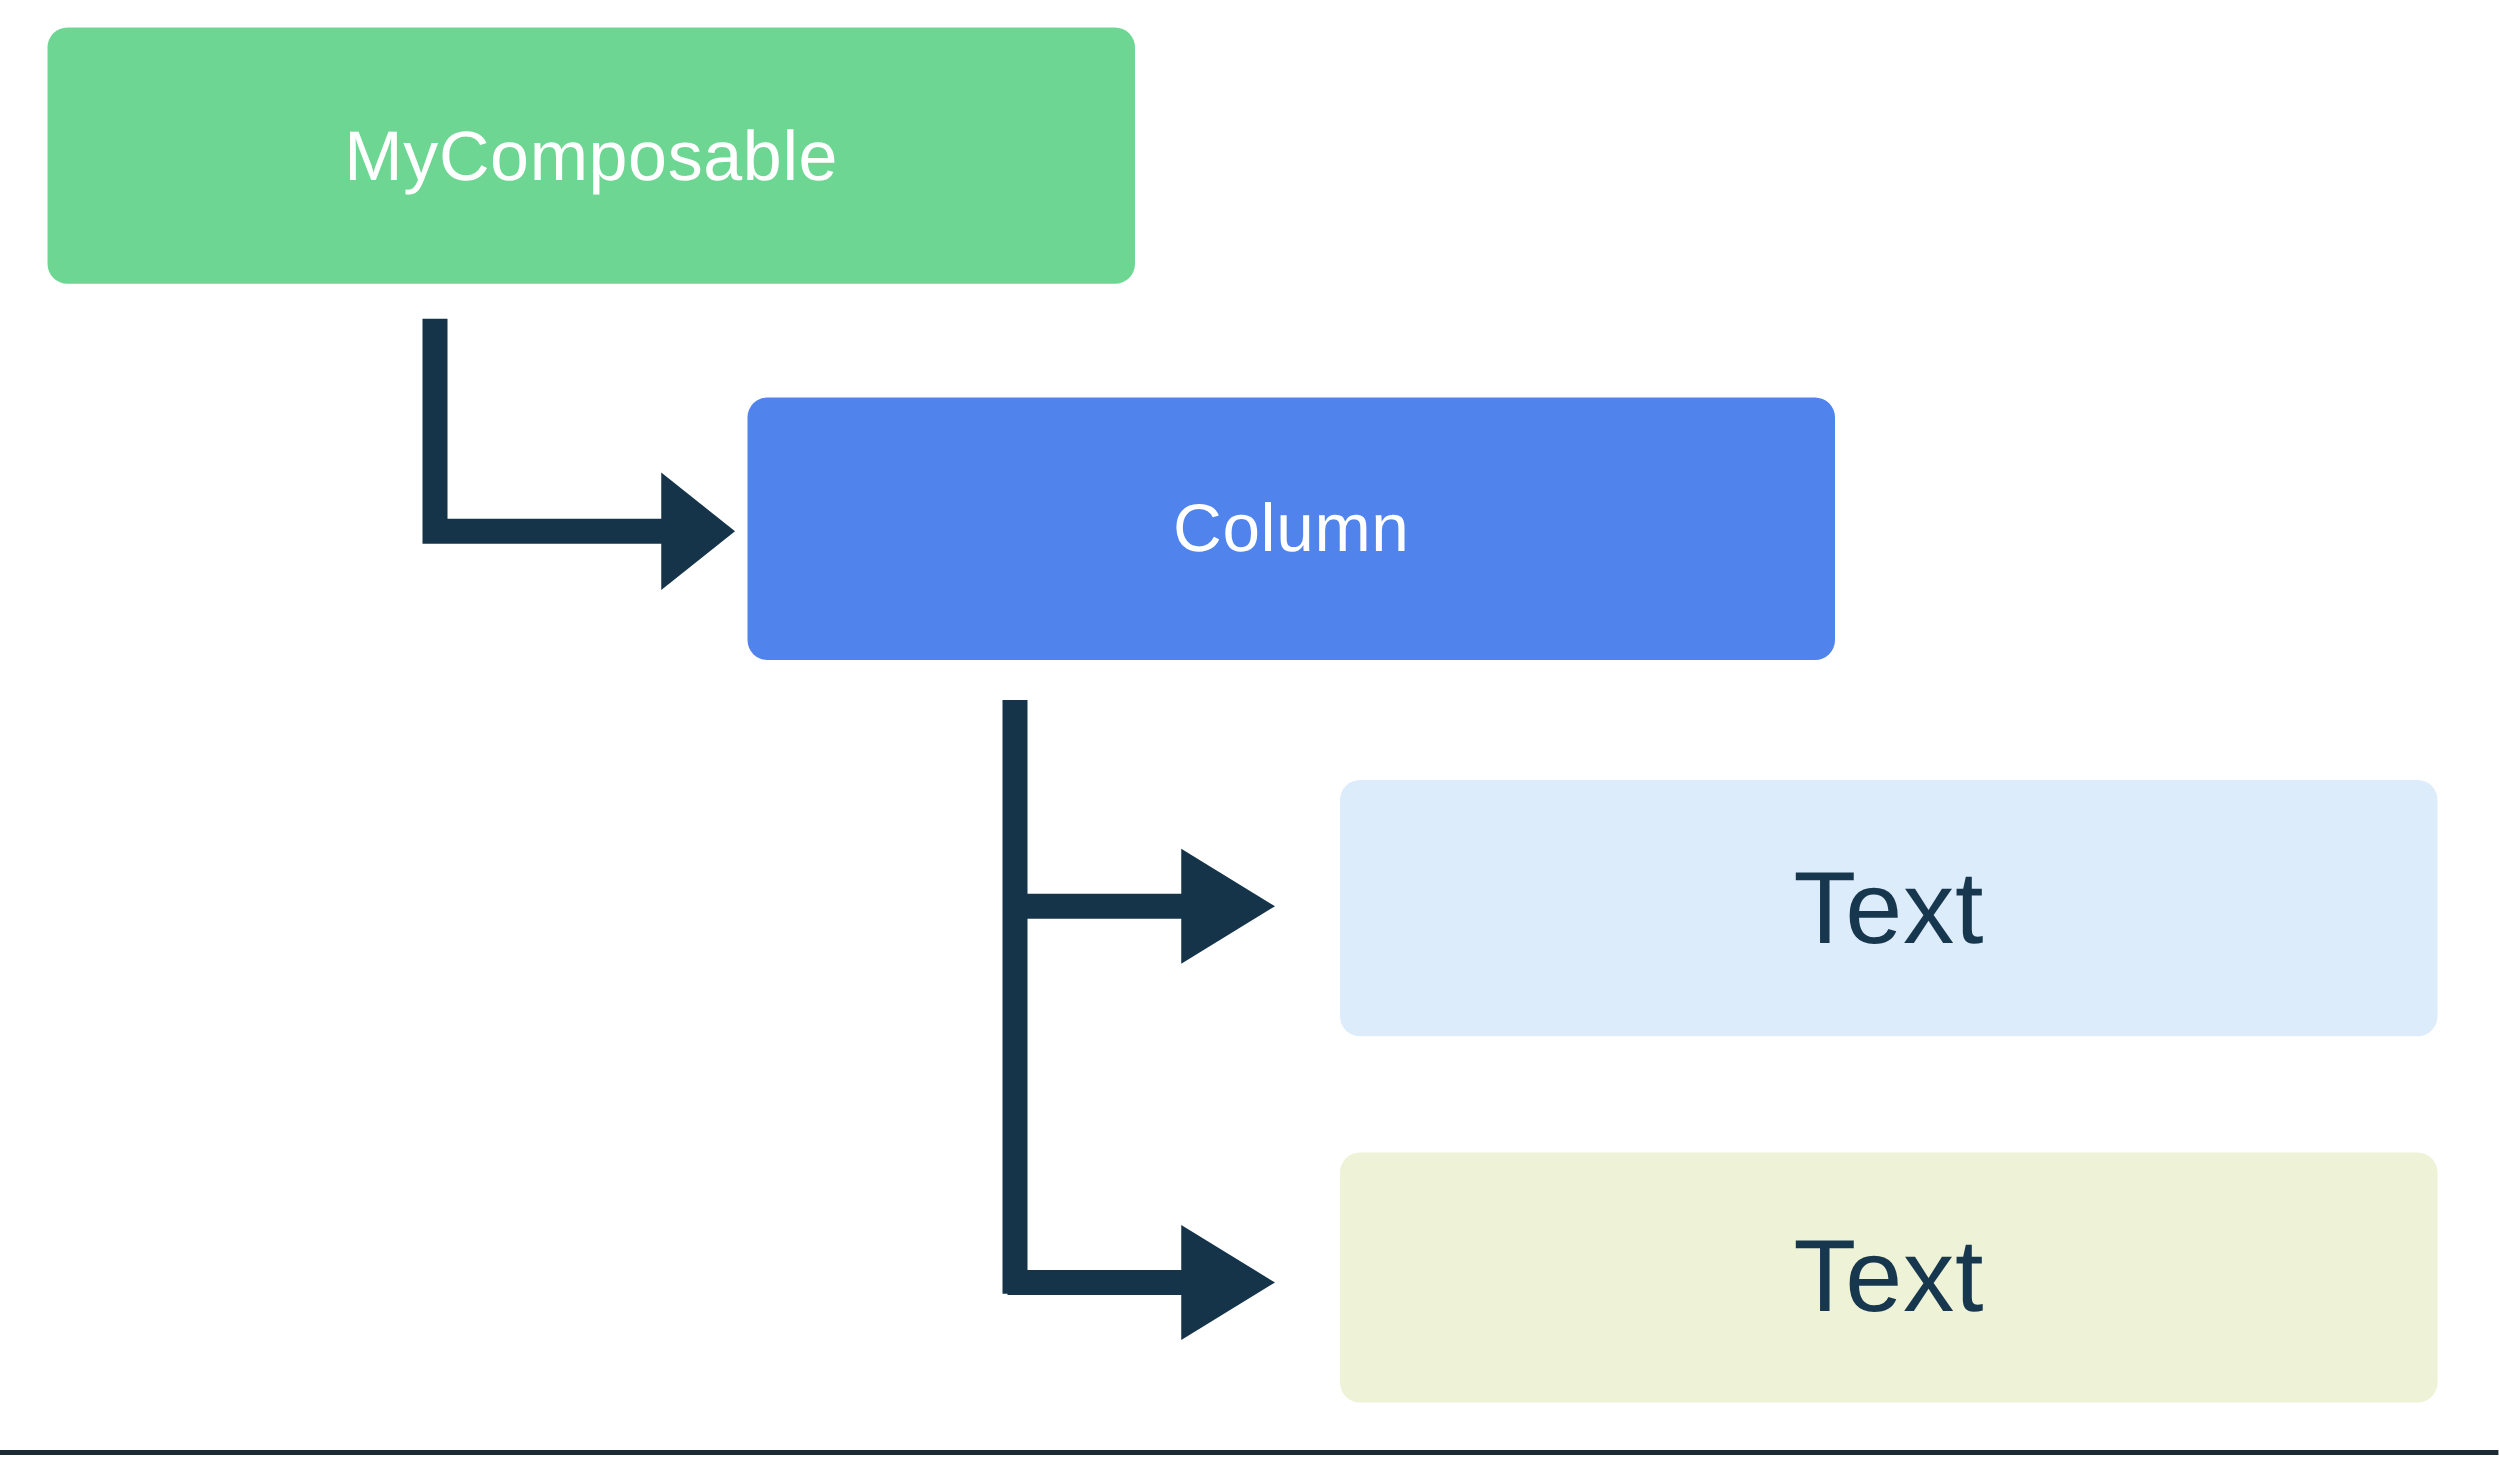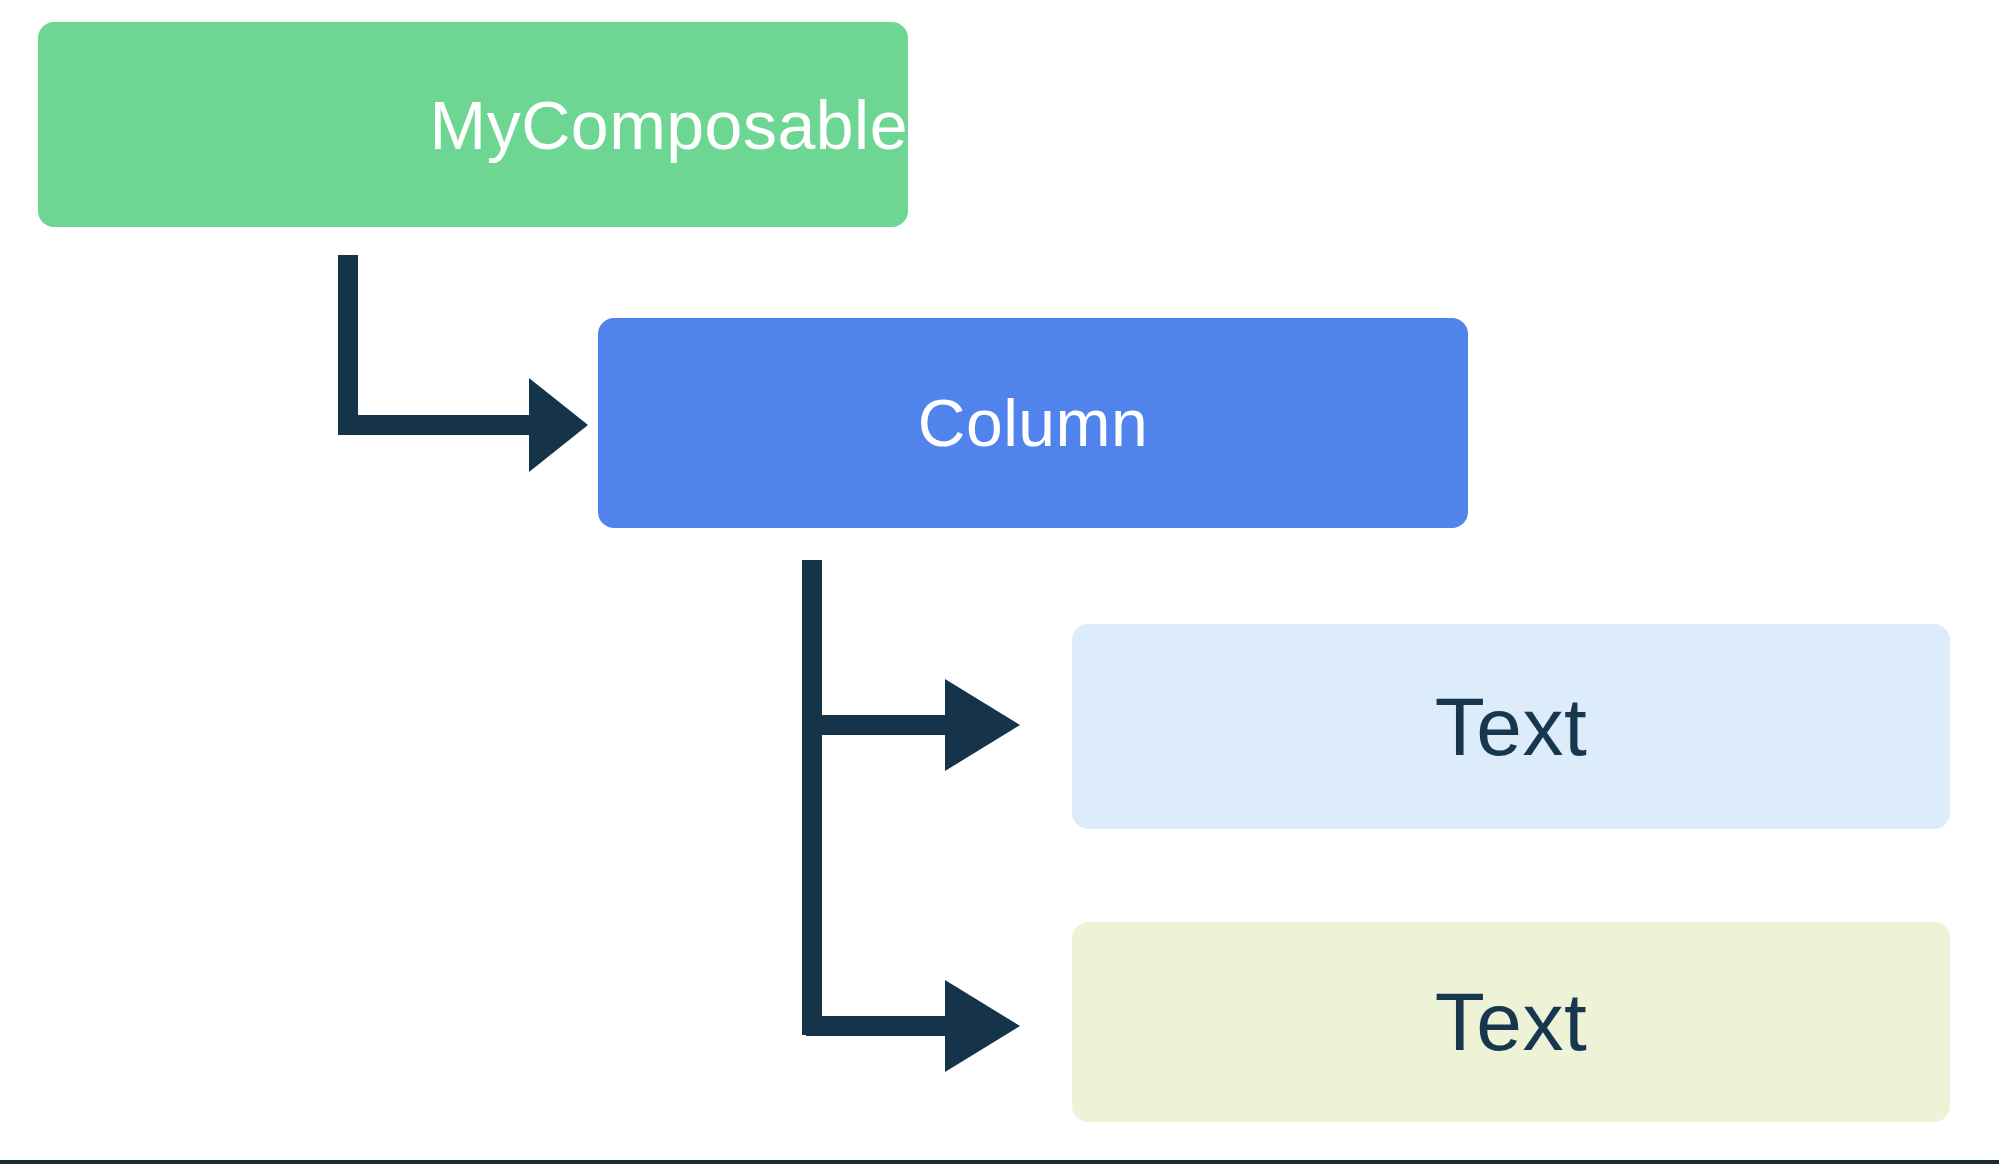--- a/index.html
+++ b/index.html
@@ -32,32 +32,31 @@
     display: block;
   }
   
   #node-root {
     left: 38px;
     top: 22px;
     width: 870px;
     height: 205px;
     background: #6ed693;
     color: #ffffff;
-    font-size: 68px;
-    justify-content: flex-end;
+    font-size: 56px;
   }
   
   #node-column {
     left: 598px;
     top: 318px;
     width: 870px;
     height: 210px;
     background: #5183ec;
     color: #ffffff;
-    font-size: 66px;
+    font-size: 54px;
   }
   
   #node-text-1 {
     left: 1072px;
     top: 624px;
     width: 878px;
     height: 205px;
     background: #ddecfb;
     color: #16374d;
     font-size: 82px;

